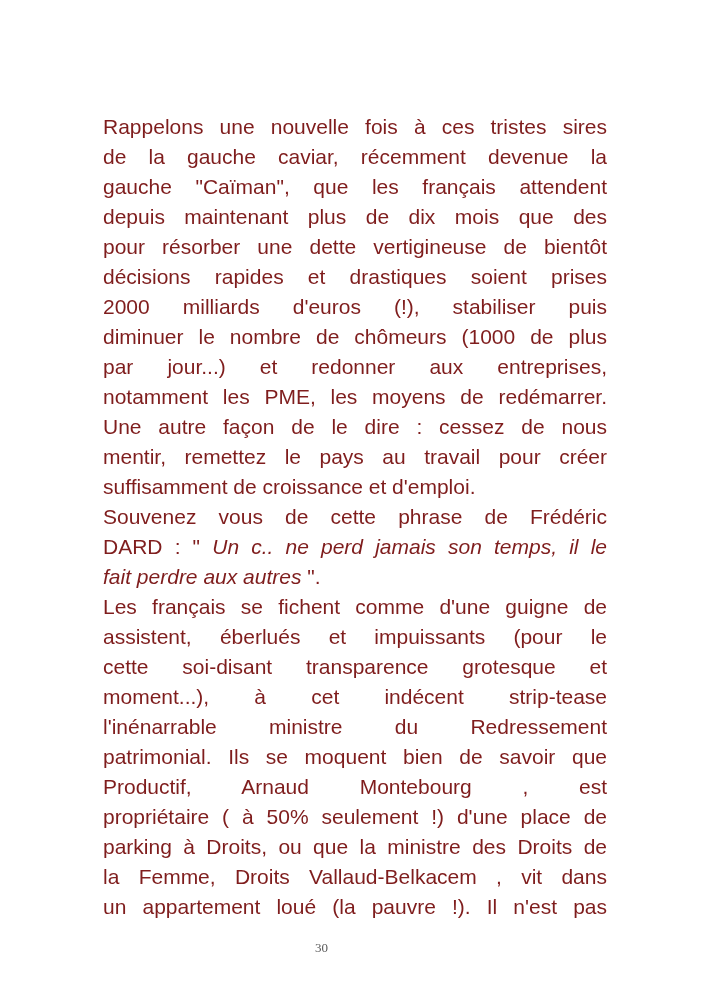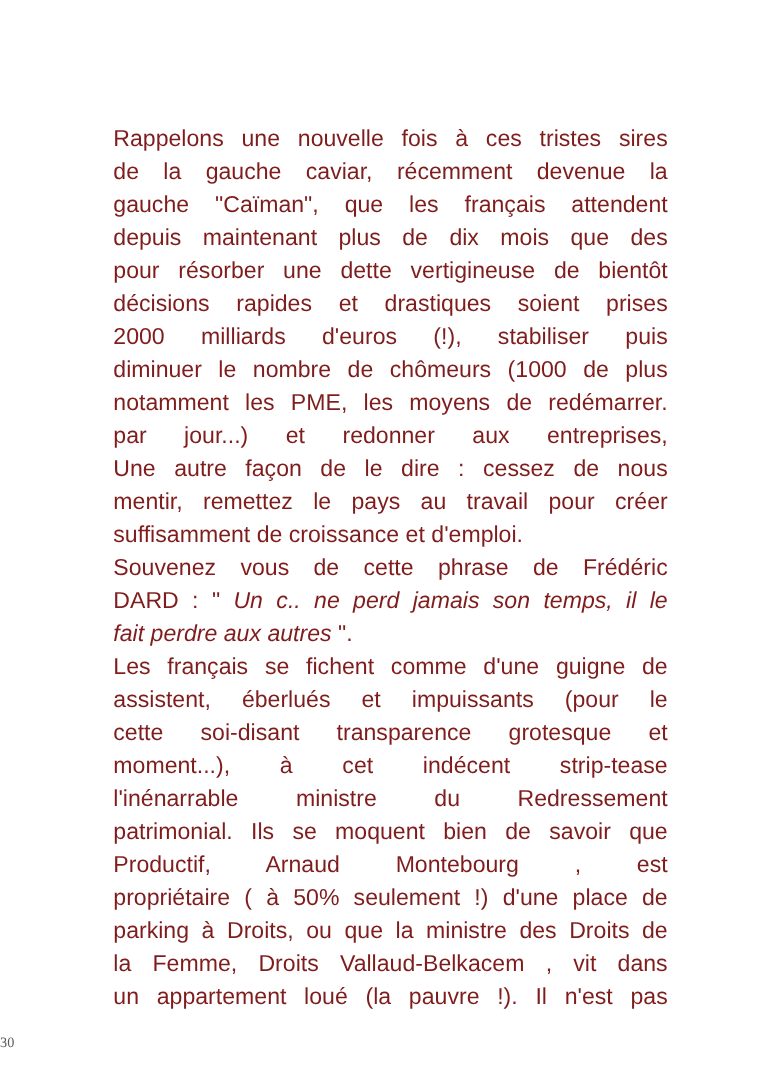--- a/index.html
+++ b/index.html
@@ -29,40 +29,41 @@
   .line.end {
     text-align-last: left;
   }
   .b { font-weight: normal; }
   .i { font-style: italic; }
   #page-number {
     position: absolute;
     left: 0;
     top: 940px;
     width: 643px;
+    text-align: center;
     font-family: "Liberation Serif", serif;
     font-size: 13px;
     line-height: 16px;
     color: #595959;
   }
 </style>
 </head>
 <body>
 
 <div id="text-block">
     <div class="line"><span>Rappelons une nouvelle fois à ces tristes sires</span></div>
     <div class="line"><span>de la gauche caviar, récemment devenue la</span></div>
     <div class="line"><span>gauche "Caïman", que les français attendent</span></div>
     <div class="line"><span>depuis maintenant plus de dix mois que des</span></div>
     <div class="line"><span>pour résorber une dette vertigineuse de bientôt</span></div>
     <div class="line"><span>décisions rapides et drastiques soient prises</span></div>
     <div class="line"><span>2000 milliards d'euros (!), stabiliser puis</span></div>
     <div class="line"><span>diminuer le nombre de chômeurs (1000 de plus</span></div>
+    <div class="line"><span>par jour...) et redonner aux entreprises,</span></div>
     <div class="line"><span>notamment les PME, les moyens de redémarrer.</span></div>
-    <div class="line"><span>par jour...) et redonner aux entreprises,</span></div>
     <div class="line"><span>Une autre façon de le dire : cessez de nous</span></div>
     <div class="line"><span>mentir, remettez le pays au travail pour créer</span></div>
     <div class="line end"><span>suffisamment de croissance et d'emploi.</span></div>
     <div class="line"><span>Souvenez vous de cette phrase de Frédéric</span></div>
     <div class="line"><span>DARD : " </span><span class="i">Un c.. ne perd jamais son temps, il le</span></div>
     <div class="line end"><span class="i">fait perdre aux autres</span><span> ".</span></div>
     <div class="line"><span>Les français se fichent comme d'une guigne de</span></div>
     <div class="line"><span>assistent, éberlués et impuissants (pour le</span></div>
     <div class="line"><span>cette soi-disant transparence grotesque et</span></div>
     <div class="line"><span>moment...), à cet indécent strip-tease</span></div>

